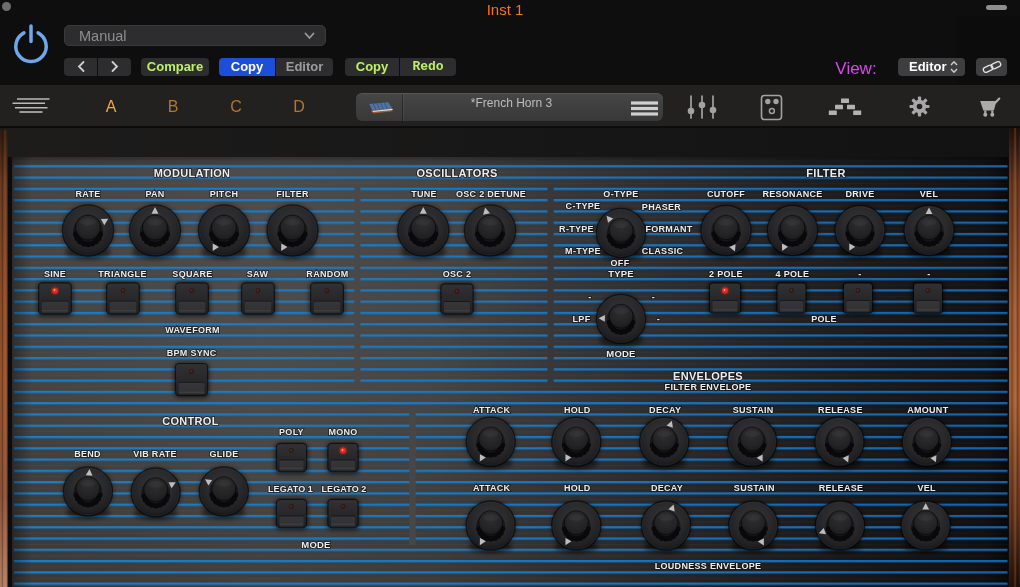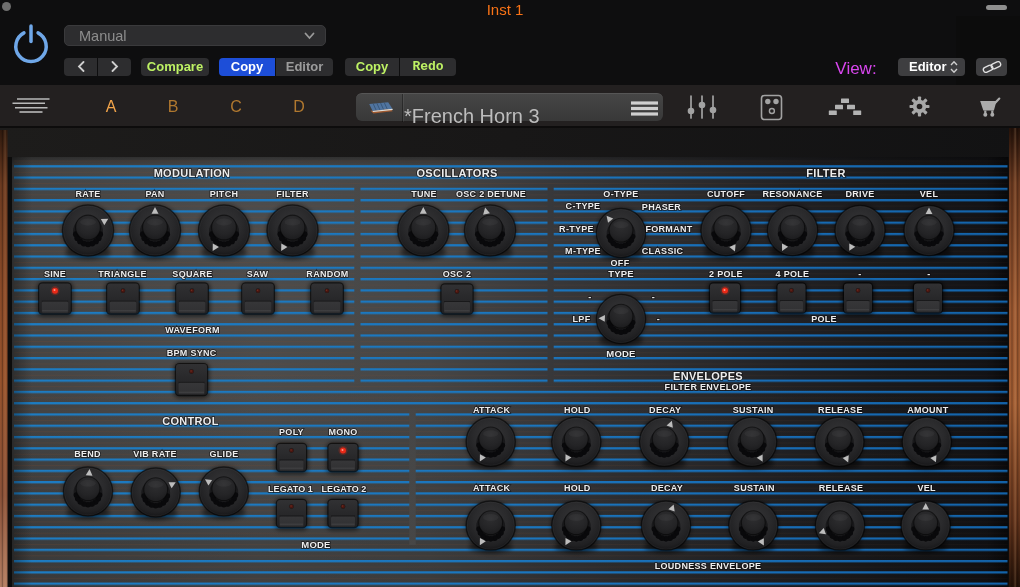--- a/index.html
+++ b/index.html
@@ -79,21 +79,21 @@
       <g stroke="#2e4a6a" stroke-width="0.7">
         <line x1="6.2" y1="3.7" x2="9.2" y2="10.3"></line>
             <line x1="9.9" y1="3.3" x2="12.9" y2="9.9"></line>
         <line x1="13.6" y1="3" x2="16.6" y2="9.6"></line>
             <line x1="17.3" y1="2.7" x2="20.3" y2="9.2"></line>
       </g>
       <polygon points="5.6,10.9 25.4,8.8 25.8,9.9 6,12" fill="#ddddd8"></polygon>
     </svg>
     <div style="position:absolute;left:46px;top:0;width:1px;height:27.5px;background:rgba(0,0,0,0.35)"></div>
     <div style="position:absolute;left:47px;top:0;width:1px;height:27.5px;background:rgba(255,255,255,0.06)"></div>
-    <div style="position:absolute;left:48px;top:11px;width:215px;text-align:left;font-size:20px;color:#bdbdbd">*French Horn 3</div>
+    <div style="position:absolute;left:48px;top:2px;width:215px;text-align:center;font-size:12px;color:#bdbdbd">*French Horn 3</div>
     <svg style="position:absolute;right:5px;top:6.5px" width="27" height="15" viewBox="0 0 27 15">
       <g stroke="#d0d0d0" stroke-width="3.2">
             <line x1="0" y1="2" x2="27" y2="2"></line>
       <line x1="0" y1="7.5" x2="27" y2="7.5"></line>
             <line x1="0" y1="13" x2="27" y2="13"></line>
           </g>
         </svg>
   </div>
   <svg class="abs" style="left:687px;top:9px" width="30" height="26" viewBox="0 0 30 26">
     <g stroke="#a2a2a2" stroke-width="1.7" stroke-linecap="round">

